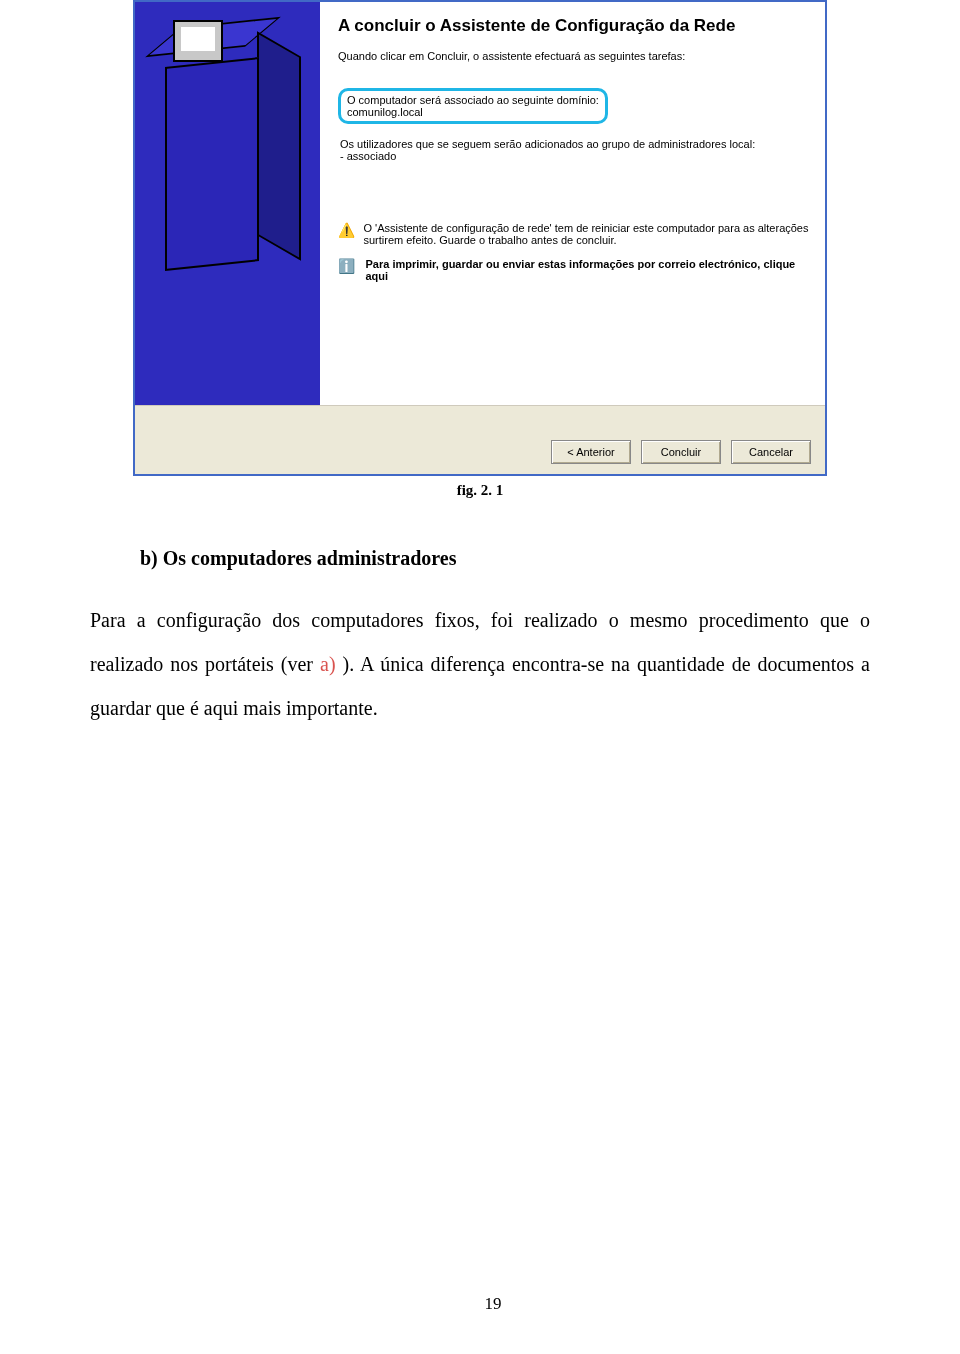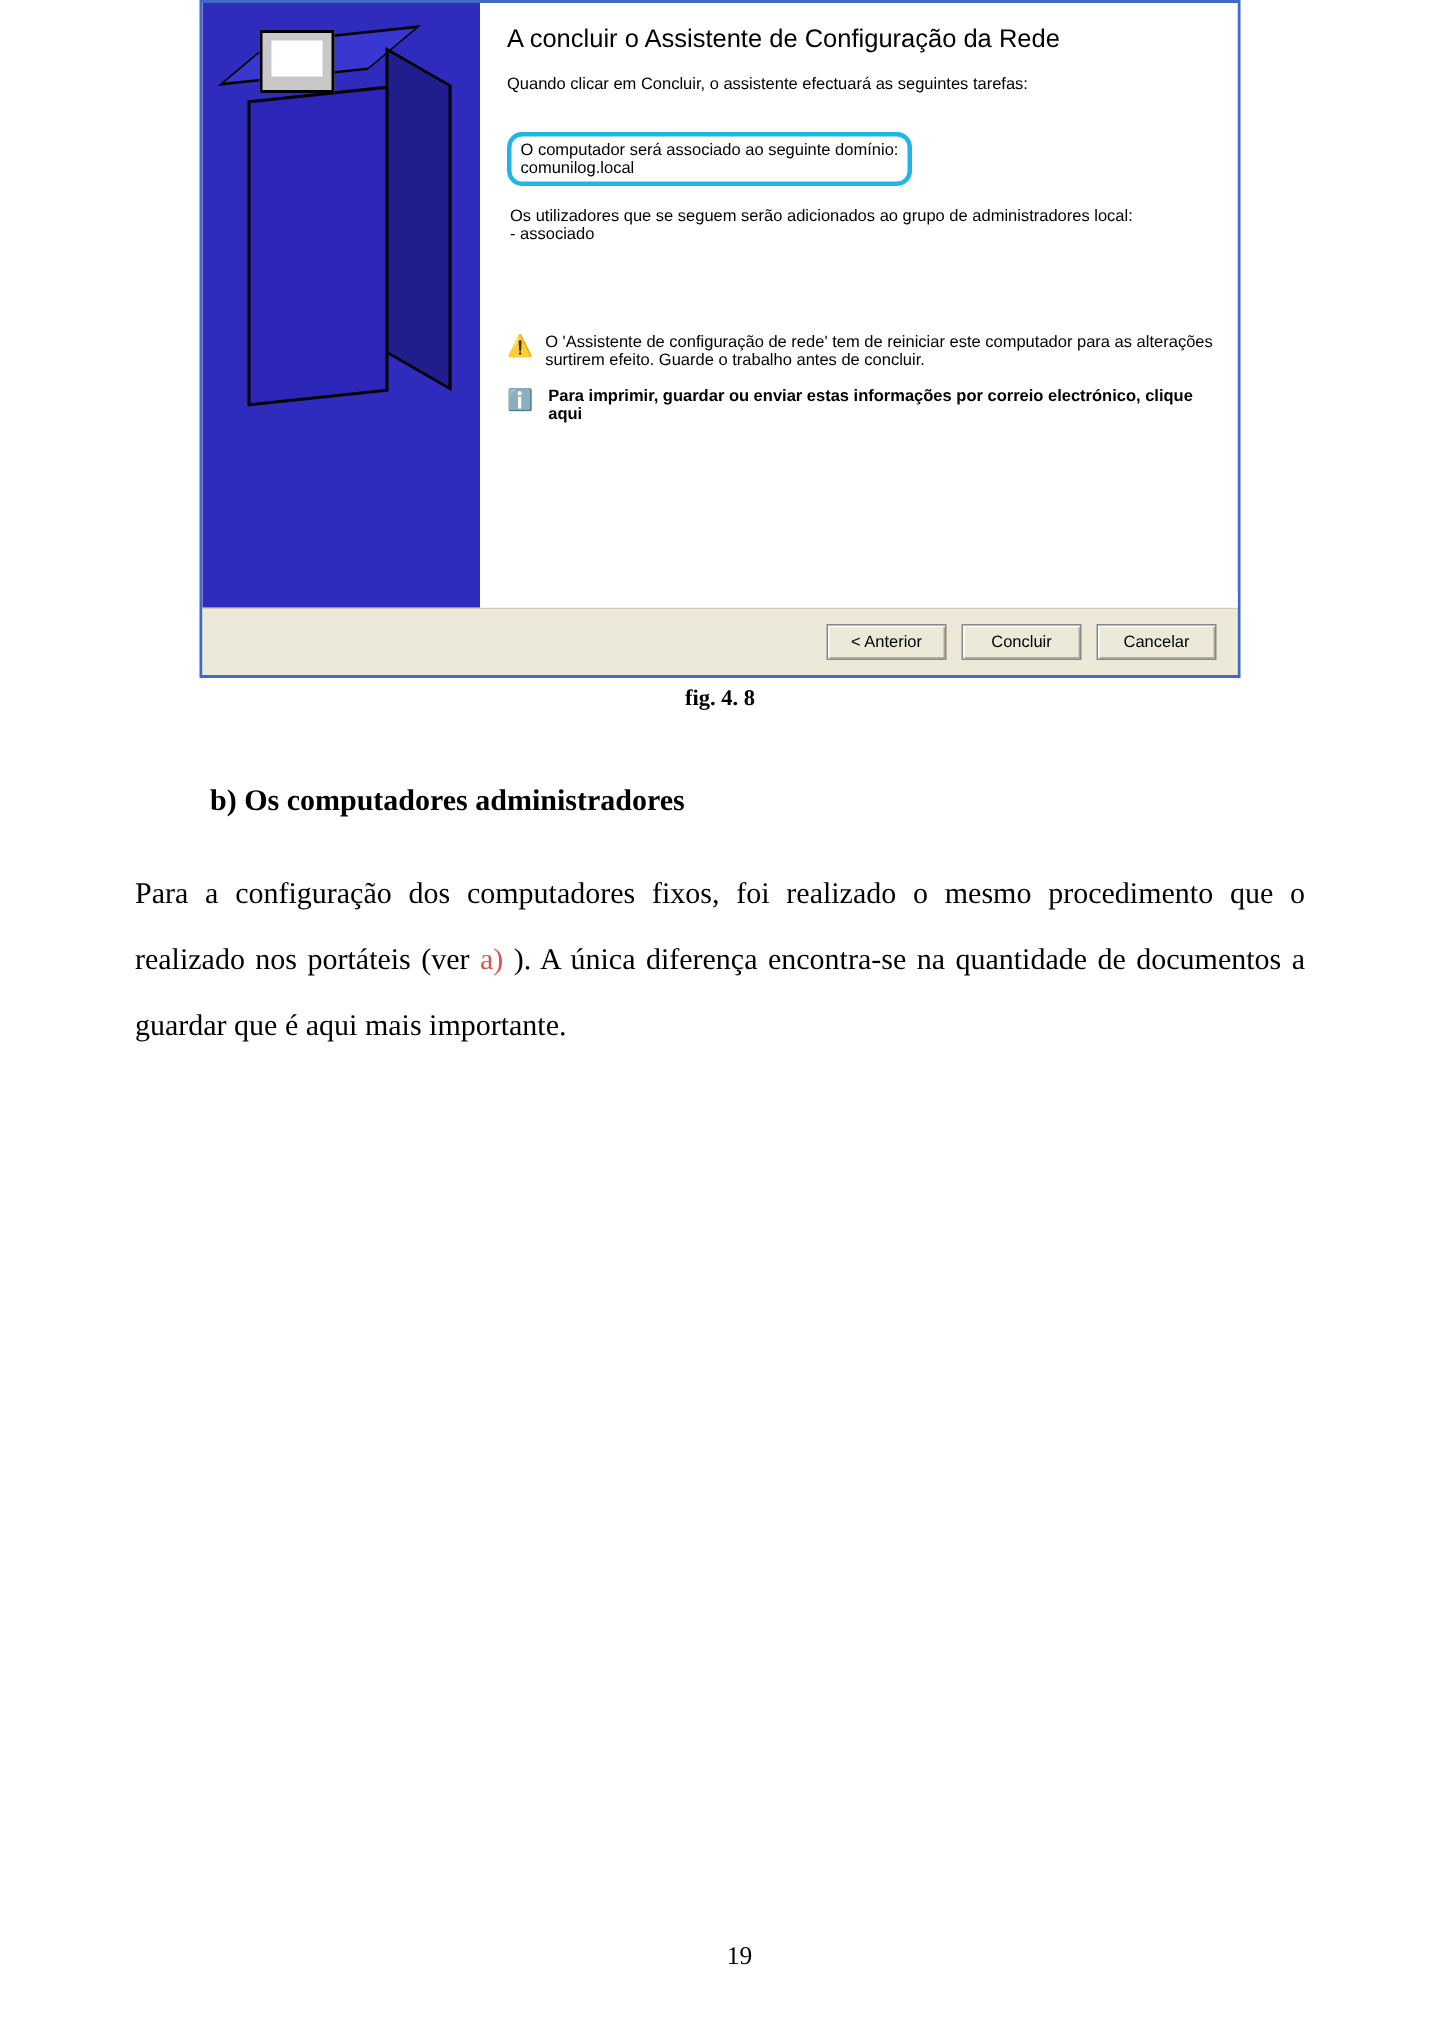--- a/index.html
+++ b/index.html
@@ -97,21 +97,21 @@
   }
   .wiz-main{
     flex:1;
     padding:14px 16px 0 18px;
     font-size:11px;
     color:#000;
     position:relative;
   }
   .wiz-main h2{
     font-family:Arial,sans-serif;
-    font-weight:normal;
+    font-weight:bold;
     font-size:17px;
     margin:0 0 14px 0;
   }
   .subtext{margin:0 0 10px 0;}
   .hl{
     border:3px solid #1fb6e6;
     border-radius:10px;
     padding:3px 6px;
     margin:4px 0;
     display:inline-block;
@@ -130,21 +130,21 @@
     gap:10px;
     border-top:1px solid #cfcabc;
   }
   .winbtn{
     width:78px;height:22px;
     background:#ece9d8;
     border:1px solid #888;
     box-shadow:inset 1px 1px 0 #fff,inset -1px -1px 0 #b0a98f;
     font-size:11px;
     font-family:Tahoma,Arial,sans-serif;
-    display:flex;align-items:center;justify-content:center;
+    display:flex;align-items:center;justify-content:center;margin-top:24px;
   }
   .figcap{
     text-align:center;
     font-family:"Times New Roman",serif;
     font-size:15px;
     margin:6px 0 48px 0;
   }
   .figcap .fg{font-weight:bold;}
   .heading{
     font-family:Liberation Serif, serif;
@@ -218,21 +218,21 @@
     <div class="winbtn">
         <span>Concluir</span>
       </div>
     <div class="winbtn">
         <span>Cancelar</span>
       </div>
   </div>
 </div>
 
 <div class="figcap">
-  <span class="fg">fig. 4. 8</span>
+  <span class="fg">fig. 2. 1</span>
 </div>
 
 <div class="heading">b)  Os computadores administradores</div>
 
 <p class="para">
   <span>Para a configuração dos computadores fixos, foi realizado o mesmo procedimento que o realizado nos portáteis (ver </span><span class="ref">a)</span><span> ). A única diferença encontra-se na quantidade de documentos a guardar que é aqui mais importante.</span>
 </p>
 
 <div class="pagenum">19</div>
 

